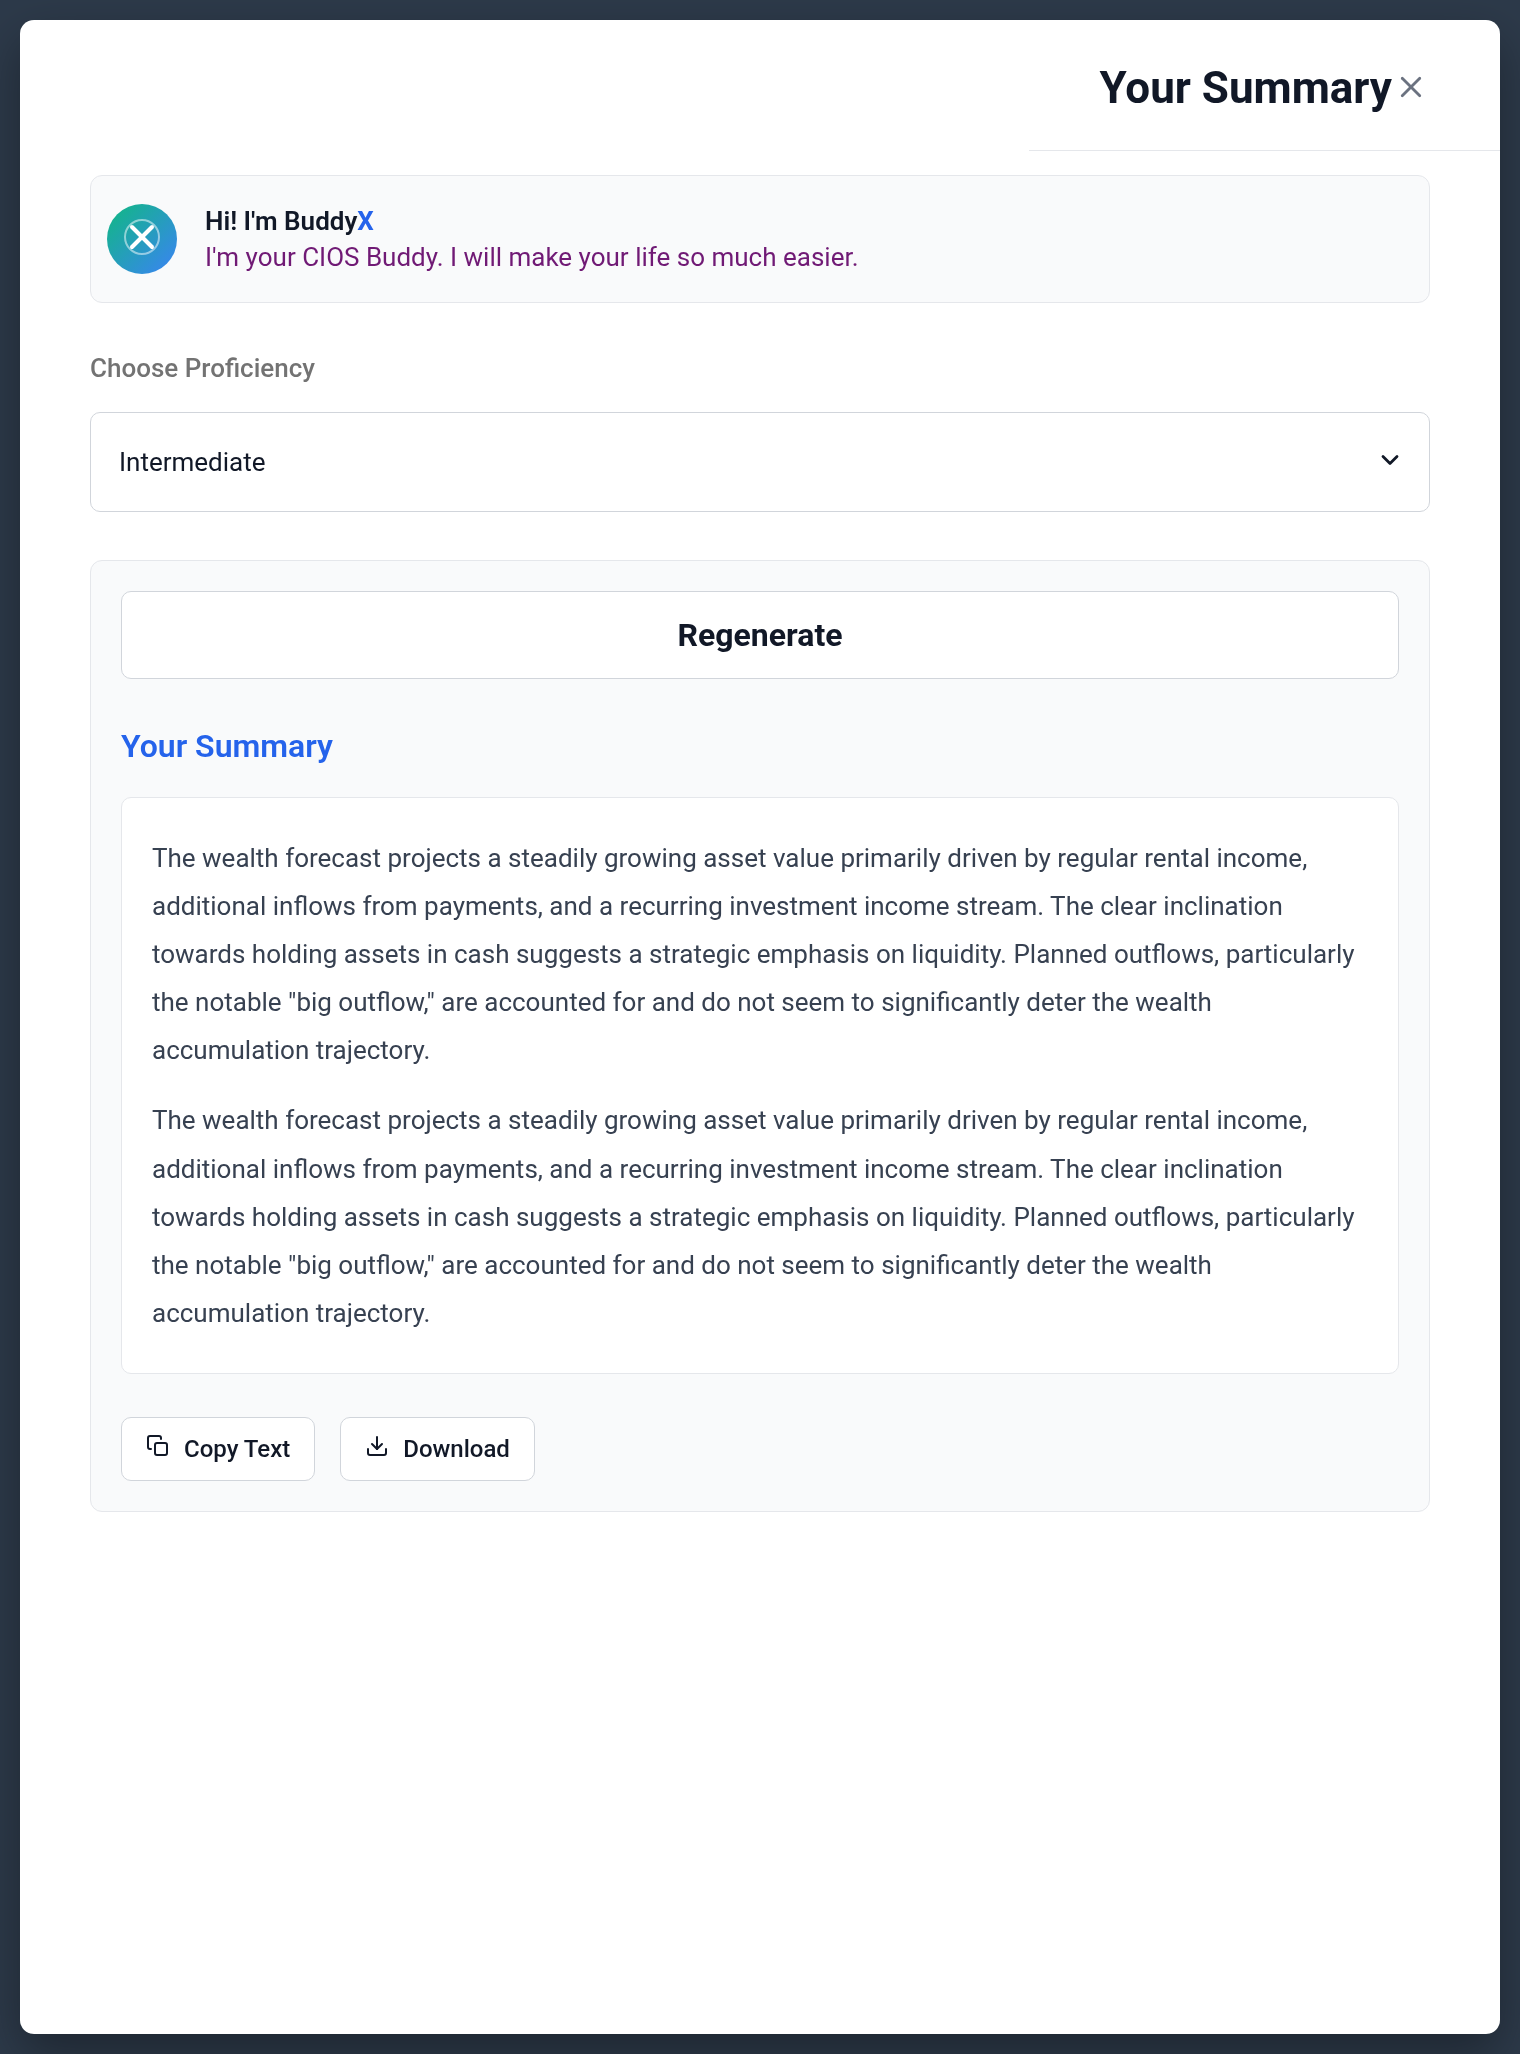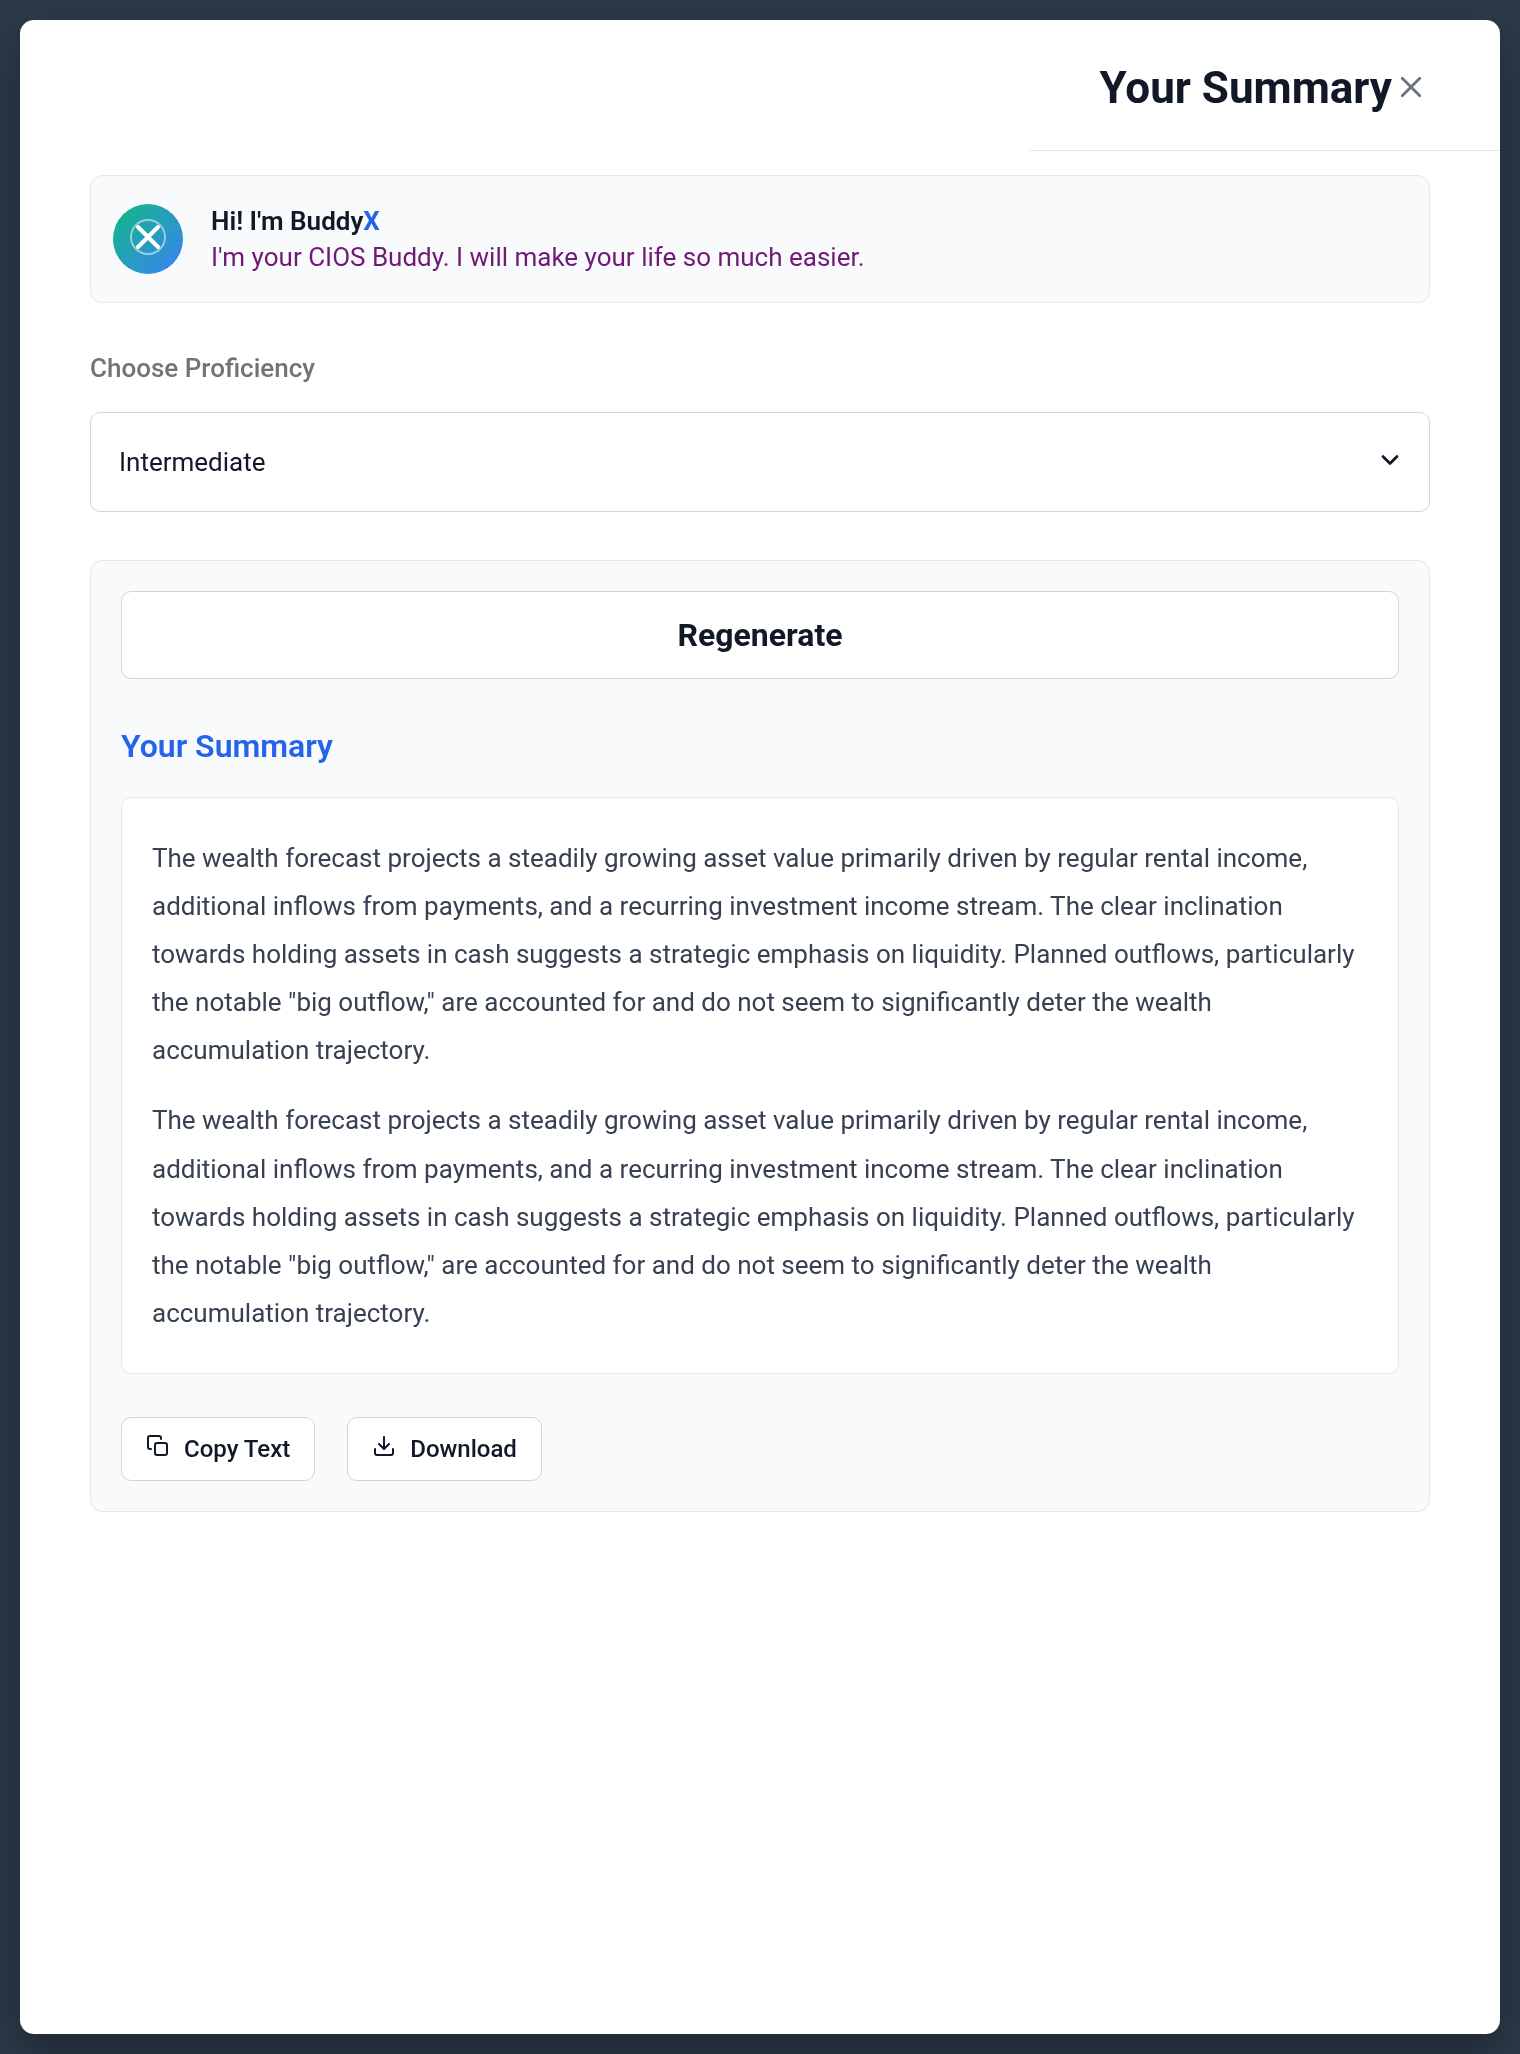--- a/index.html
+++ b/index.html
@@ -46,21 +46,21 @@
     .close-btn svg { width: 30px; height: 30px; }
     .modal-body {
       padding: 24px 70px 40px 70px;
       flex: 1;
       overflow-y: auto;
     }
     .intro-box {
       background: #f9fafb;
       border: 1px solid #e5e7eb;
       border-radius: 12px;
-      padding: 28px 22px;
+      padding: 28px 16px;
       display: flex;
       align-items: center;
       gap: 28px;
       margin-bottom: 50px;
     }
     .avatar-circle {
       width: 70px;
       height: 70px;
       border-radius: 50%;
       background: linear-gradient(135deg, #10b981 0%, #3b82f6 100%);
@@ -149,21 +149,21 @@
     }
     .summary-para {
       font-size: 26px;
       line-height: 1.85;
       color: #374151;
       margin-bottom: 22px;
     }
     .summary-para:last-child { margin-bottom: 0; }
     .action-row {
       display: flex;
-      gap: 32px;
+      gap: 25px;
     }
     .action-btn {
       background: #ffffff;
       border: 1px solid #d1d5db;
       border-radius: 10px;
       padding: 16px 24px;
       font-size: 24px;
       font-weight: 500;
       color: #111827;
       cursor: pointer;

